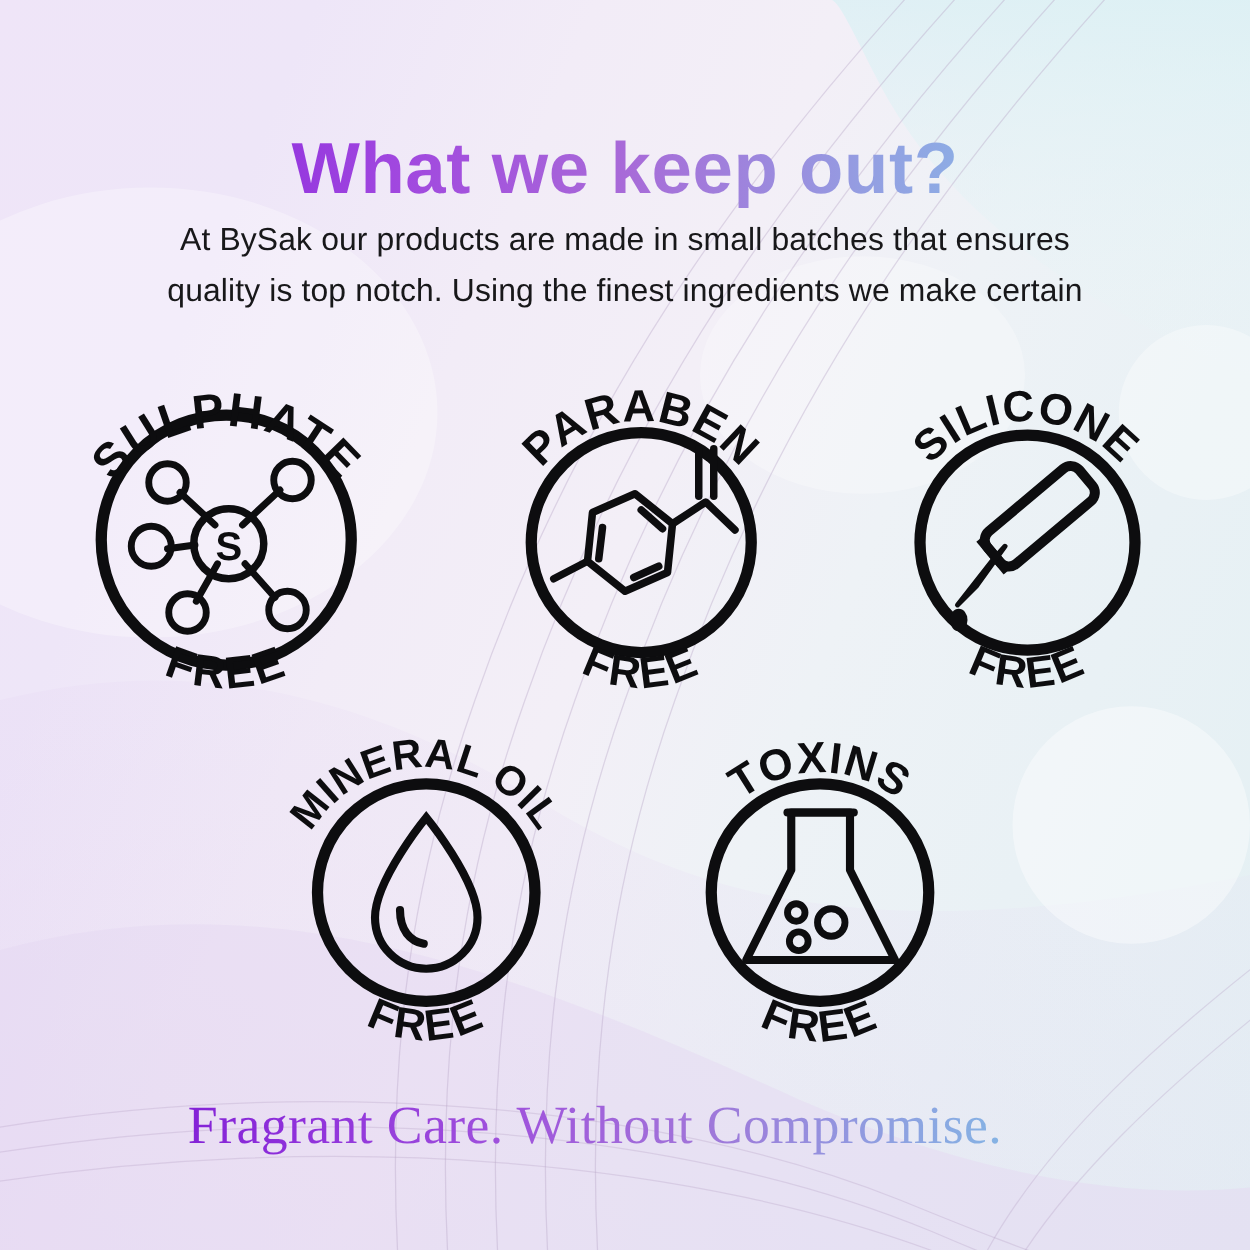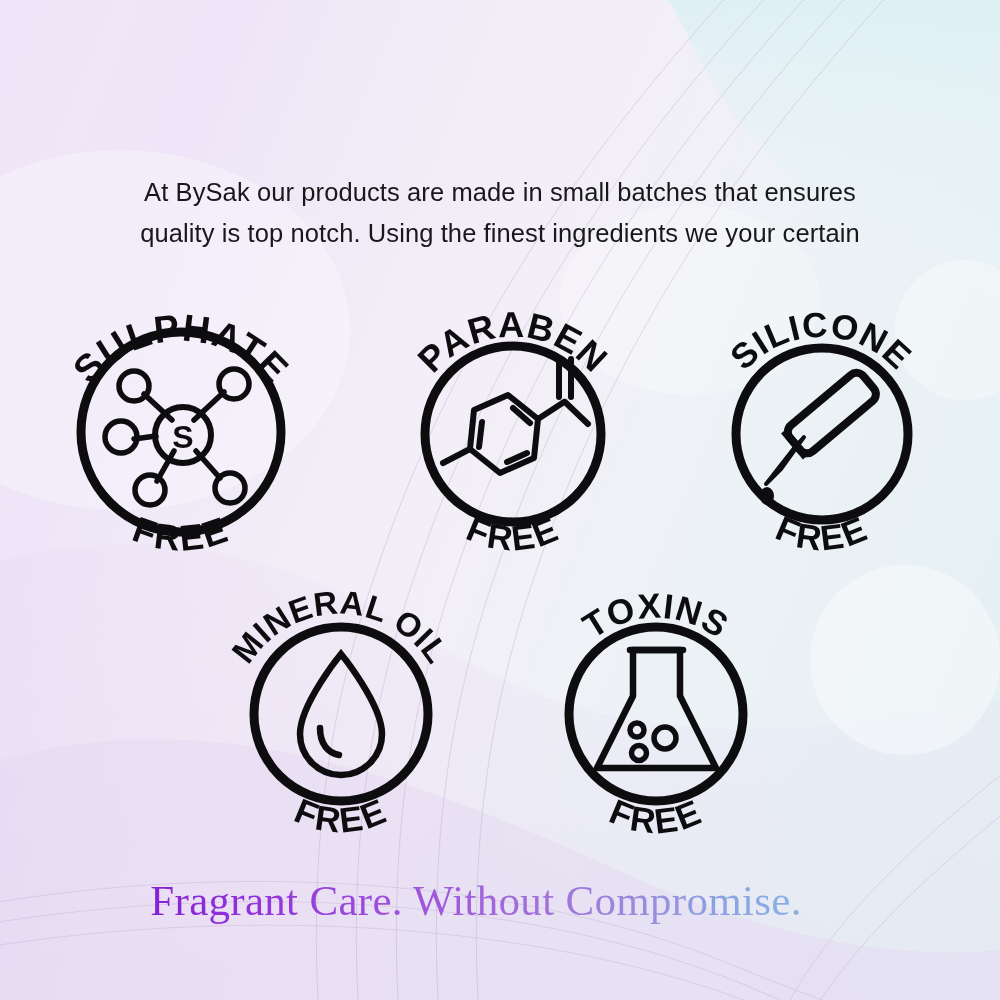--- a/index.html
+++ b/index.html
@@ -158,24 +158,25 @@
 
     <g fill="none" stroke="#b9a7c9" stroke-opacity="0.35" stroke-width="1">
       <path d="M -20 905 C 240 860 520 880 720 960 C 830 1005 920 1040 1020 1045"></path>
       <path d="M -20 925 C 250 880 540 900 745 985 C 850 1030 930 1060 1020 1065"></path>
       <path d="M -20 948 C 260 903 560 925 770 1010 C 870 1052 940 1078 1020 1082"></path>
       <path d="M 1020 760 C 930 830 840 910 790 1000"></path>
       <path d="M 1020 800 C 935 868 850 945 805 1025"></path>
     </g>
   </svg>
 
+  <h1 class="headline">What we keep out?</h1>
 
   <p class="intro">
     <span>At BySak our products are made in small batches that ensures</span><br>
-    <span>quality is top notch. Using the finest ingredients we your certain</span><br>
+    <span>quality is top notch. Using the finest ingredients we make certain</span><br>
   </p>
 
   <div class="badges">
 
     <div class="badge" style="left:44px; top:296px; width:274px; height:266px;">
       <svg viewBox="0 0 274 266" width="274" height="266">
         <defs>
           <path id="arcSulphate" d="M 22 160 A 115 115 0 0 1 252 160" fill="none"></path>
           <path id="freeSulphate" d="M 68 232 A 118 118 0 0 0 206 232" fill="none"></path>
         </defs>

